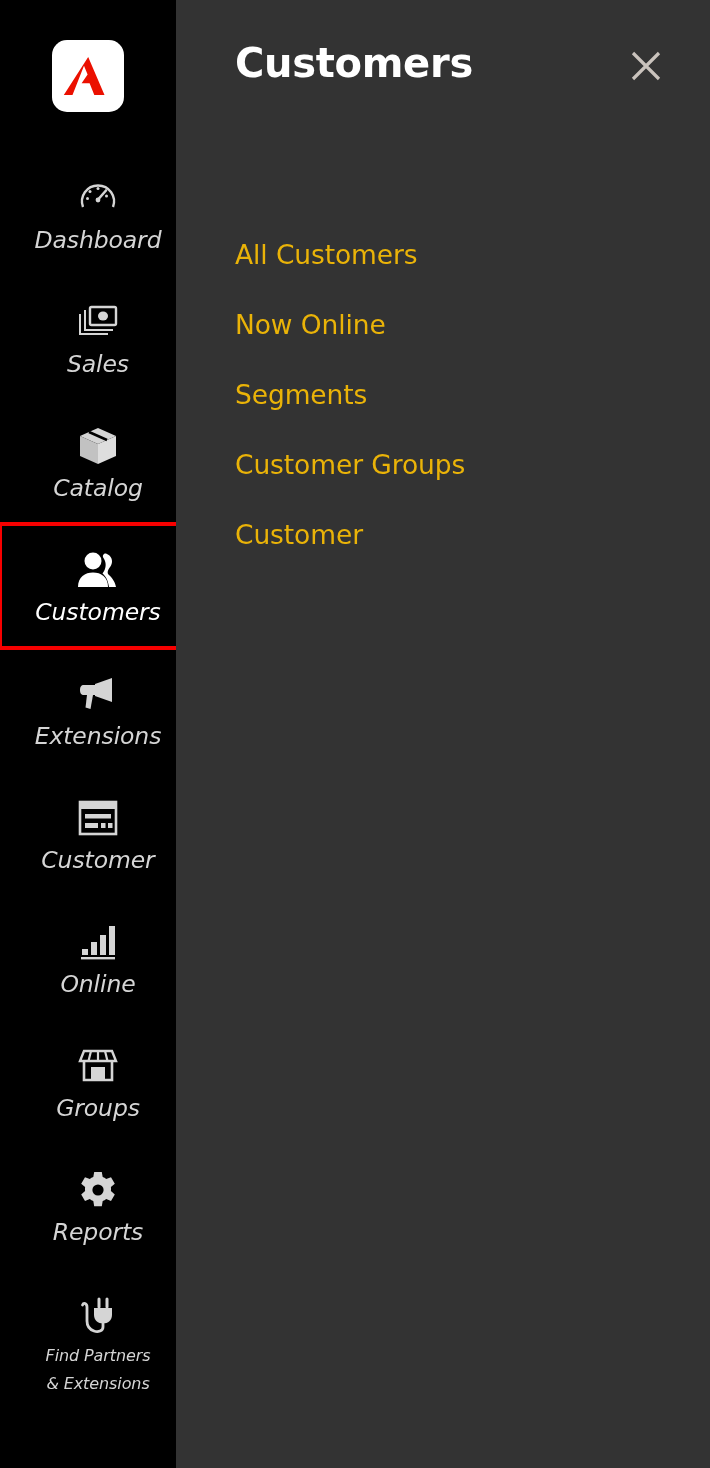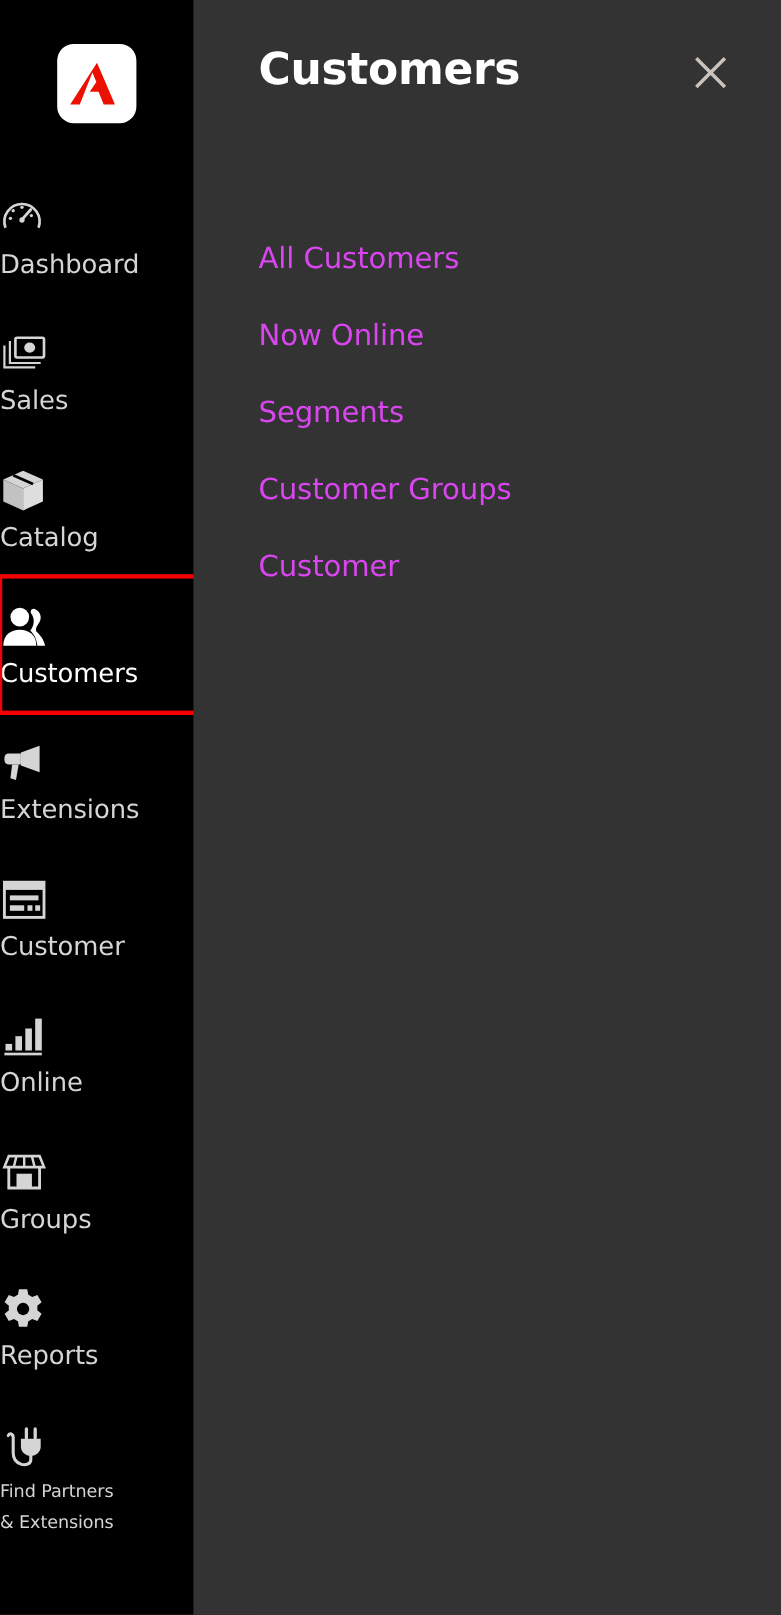--- a/index.html
+++ b/index.html
@@ -47,24 +47,25 @@
   }
   .nav-list {
     display: block;
   }
   .nav-item {
     width: 196px;
     height: 124px;
     box-sizing: border-box;
     display: flex;
     flex-direction: column;
-    align-items: flex-start;
+    align-items: center;
     justify-content: flex-start;
     padding-top: 24px;
     position: relative;
+    font-style: italic;
   }
   .nav-item .nav-icon {
     height: 44px;
     display: flex;
     align-items: center;
     justify-content: center;
   }
   .nav-item .nav-label {
     margin-top: 6px;
     font-size: 23.5px;
@@ -123,23 +124,23 @@
   }
   .panel-menu {
     position: absolute;
     left: 59px;
     top: 200px;
     right: 20px;
   }
   .panel-menu-item {
     height: 70px;
     display: flex;
-    align-items: center;
+    align-items: flex-end;
     font-size: 26.5px;
-    color: #d946ef;
+    color: #eab308;
     letter-spacing: -0.1px;
     cursor: pointer;
   }
 </style>
 </head>
 <body>
 
 <div id="app">
 
   <nav class="sidebar">

